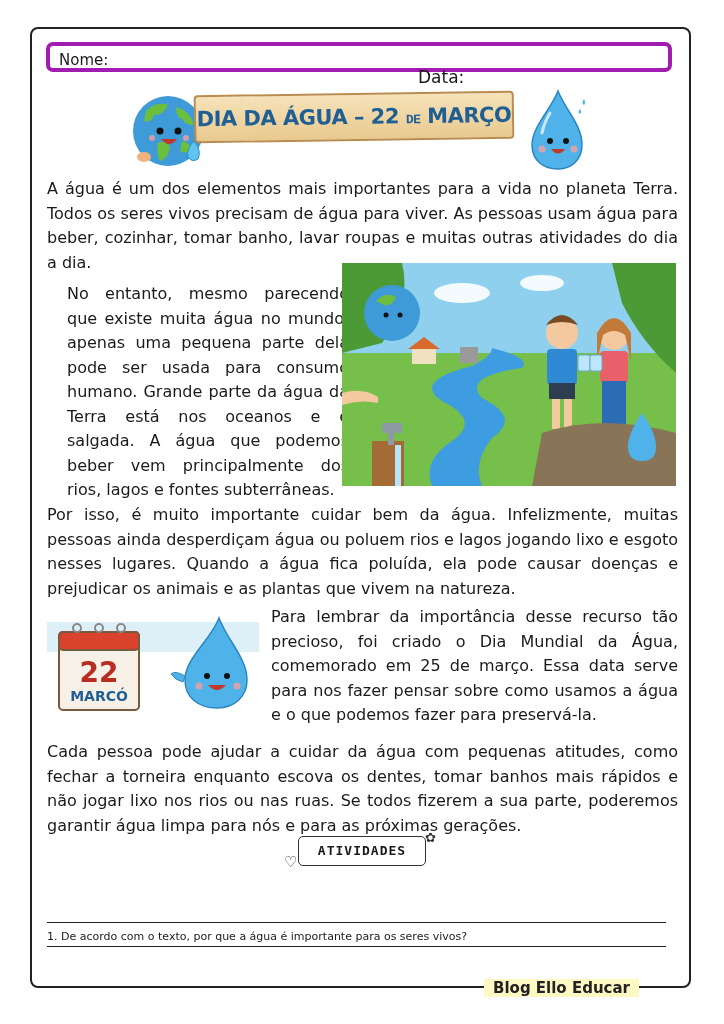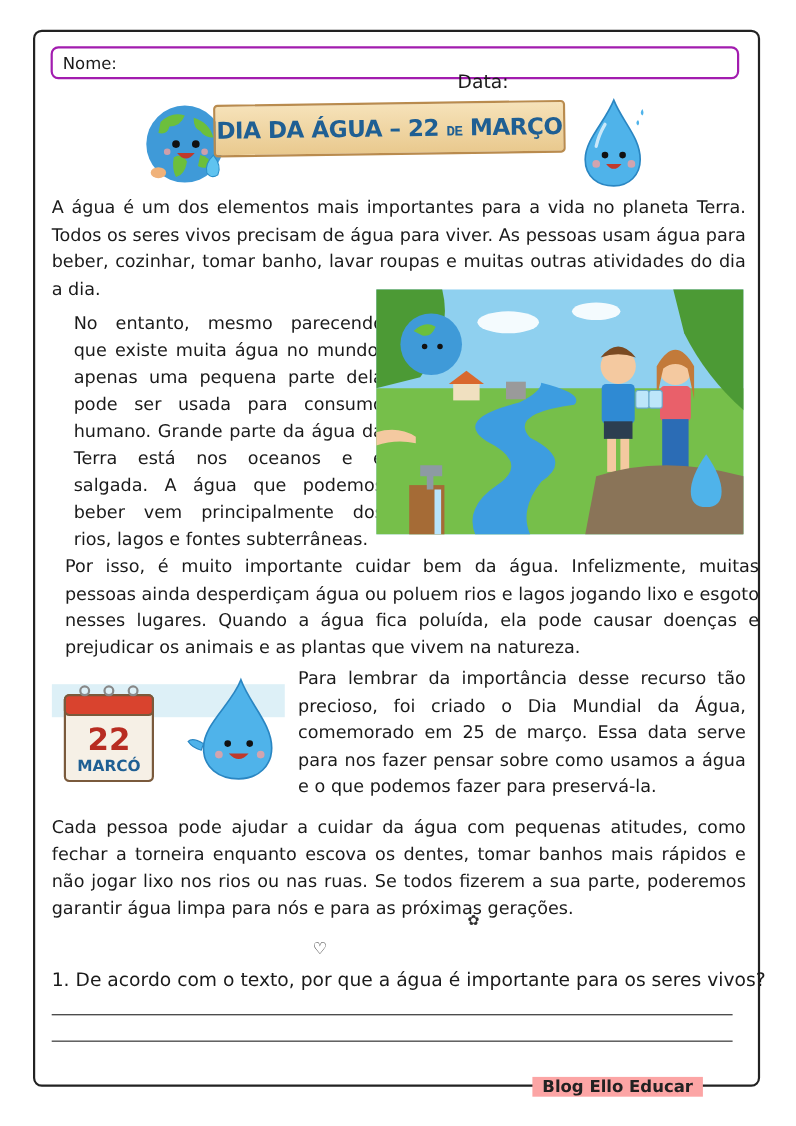--- a/index.html
+++ b/index.html
@@ -1,61 +1,61 @@
 <!DOCTYPE html>
 <html><head>
   <meta charset="utf-8">
   <style>
     html, body { margin: 0; padding: 0; background: #ffffff; }
     body { width: 724px; height: 1024px; position: relative; overflow: hidden;
       font-family: "DejaVu Sans", sans-serif; color: #1a1a1a; }
     .frame { position: absolute; left: 30px; top: 27px; width: 661px; height: 961px;
       border: 2px solid #222; border-radius: 8px; box-sizing: border-box; }
     .name-box { position: absolute; left: 46px; top: 42px; width: 626px; height: 30px;
-      border: 2px solid #a21caf; border-radius: 7px; box-sizing: border-box; }
+      border: 4px solid #a21caf; border-radius: 7px; box-sizing: border-box; }
     .name-label { position: absolute; left: 9px; top: 5px; font-size: 15px; }
     .date-label { position: absolute; left: 368px; top: 21px; font-size: 17px; }
 
     
     .banner-wrap { position: absolute; left: 122px; top: 85px; width: 480px; height: 95px; }
     .earth { position: absolute; left: 6px; top: 6px; width: 80px; height: 80px; }
     .board { position: absolute; left: 72px; top: 8px; width: 320px; height: 48px;
       background: linear-gradient(#f6e2b9, #e9c98e); border: 2px solid #b98b4e;
       border-radius: 4px; box-sizing: border-box; transform: rotate(-0.8deg);
       display: flex; align-items: center; justify-content: center; }
     .board-title { font-family: "DejaVu Sans", sans-serif; font-weight: bold;
       font-size: 21px; color: #1f5f93; letter-spacing: -0.5px; }
     .board-title .small { font-size: 13px; font-family: Liberation Mono, monospace; }
     .drop-head { position: absolute; left: 398px; top: 2px; width: 70px; height: 85px; }
 
     
     .p { position: absolute; font-size: 16px; line-height: 24.5px; text-align: justify; margin: 0; }
     .p1 { left: 47px; top: 177px; width: 631px; }
     .p2 { left: 47px; top: 282px; width: 282px; margin-left: 20px; }
-    .p3 { left: 47px; top: 503px; width: 631px; margin-left: 12px; }
+    .p3 { left: 47px; top: 503px; width: 631px; }
     .p4 { left: 271px; top: 605px; width: 407px; }
     .p5 { left: 47px; top: 726px; width: 631px; margin-top: 14px; }
 
     .scene { position: absolute; left: 342px; top: 263px; width: 334px; height: 223px; overflow: hidden; }
     .calendar-pic { position: absolute; left: 47px; top: 610px; width: 212px; height: 105px; }
 
     .activities { position: absolute; left: 284px; top: 833px; width: 160px; height: 38px; }
     .act-box { position: absolute; left: 14px; top: 3px; width: 128px; height: 30px;
       border: 1.6px solid #333; border-radius: 5px; box-sizing: border-box; }
     .act-label { position: absolute; left: 0; width: 100%; top: 6px; text-align: center;
       font-family: "DejaVu Sans Mono", monospace; font-weight: bold; font-size: 13px; letter-spacing: 1px; }
     .act-heart { position: absolute; left: 0px; top: 20px; font-size: 15px; color: #333; }
     .act-flower { position: absolute; left: 141px; top: -3px; font-size: 13px; color: #333; }
 
-    .question { position: absolute; left: 47px; top: 881px; font-size: 17px; }
+    .question { position: absolute; left: 47px; top: 930px; font-size: 11px; }
     .answer-line { position: absolute; left: 47px; width: 619px; height: 0; border-top: 1.6px solid #222; }
     .line1 { top: 922px; }
     .line2 { top: 946px; }
 
-    .footer { position: absolute; left: 484px; top: 979px; background: #fca5a5; padding: 0 9px;
+    .footer { position: absolute; left: 484px; top: 979px; background: #fef9c3; padding: 0 9px;
       font-size: 15px; font-weight: bold; color: #222; }
   </style>
 </head>
 <body>
 
 <div class="frame"></div>
 
 <div class="name-box">
   <span class="name-label">Nome:</span>
   <span class="date-label">Data:</span>
@@ -155,20 +155,23 @@
     <circle cx="152" cy="76" r="3.5" fill="#f3a0a0" opacity="0.8"></circle>
     <circle cx="190" cy="76" r="3.5" fill="#f3a0a0" opacity="0.8"></circle>
     <path d="M138 66 q-10 -6 -14 -2 q4 6 12 8z" fill="#4fb3ea" stroke="#2a86c2" stroke-width="1"></path>
   </g>
 </svg>
 
 <p class="p p4">Para lembrar da importância desse recurso tão precioso, foi criado o Dia Mundial da Água, comemorado em 25 de março. Essa data serve para nos fazer pensar sobre como usamos a água e o que podemos fazer para preservá-la.</p>
 <p class="p p5">Cada pessoa pode ajudar a cuidar da água com pequenas atitudes, como fechar a torneira enquanto escova os dentes, tomar banhos mais rápidos e não jogar lixo nos rios ou nas ruas. Se todos fizerem a sua parte, poderemos garantir água limpa para nós e para as próximas gerações.</p>
 
 <div class="activities">
+  <div class="act-box">
+    <span class="act-label">ATIVIDADES</span>
+  </div>
   <span class="act-heart">♡</span>
   <span class="act-flower">✿</span>
 </div>
 
 <div class="question">1. De acordo com o texto, por que a água é importante para os seres vivos?</div>
 <div class="answer-line line1"></div>
 <div class="answer-line line2"></div>
 
 <div class="footer">Blog Ello Educar</div>
 

